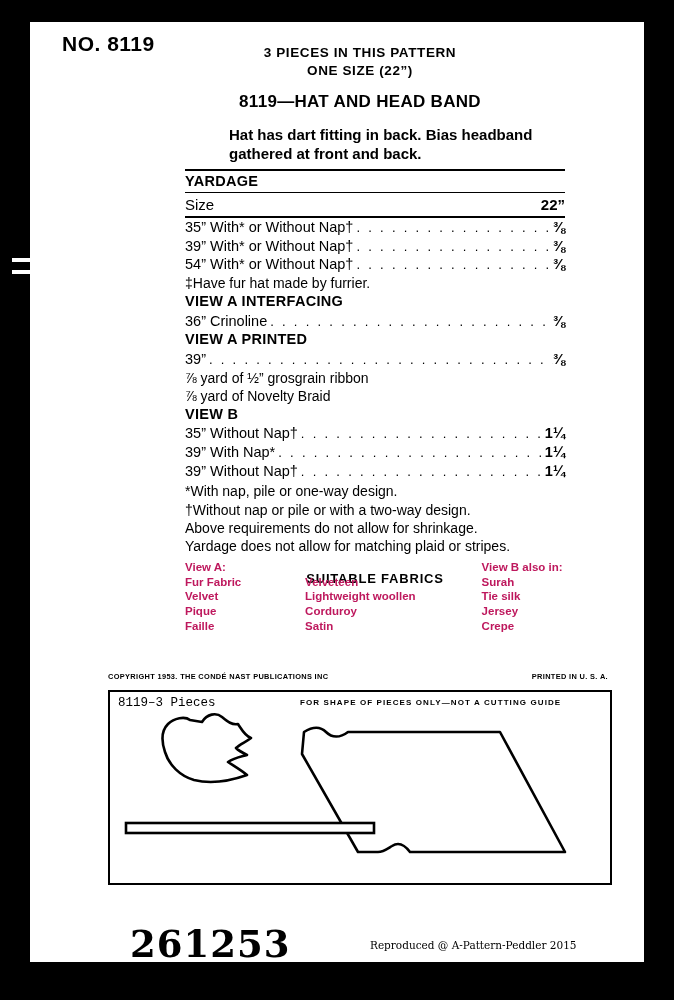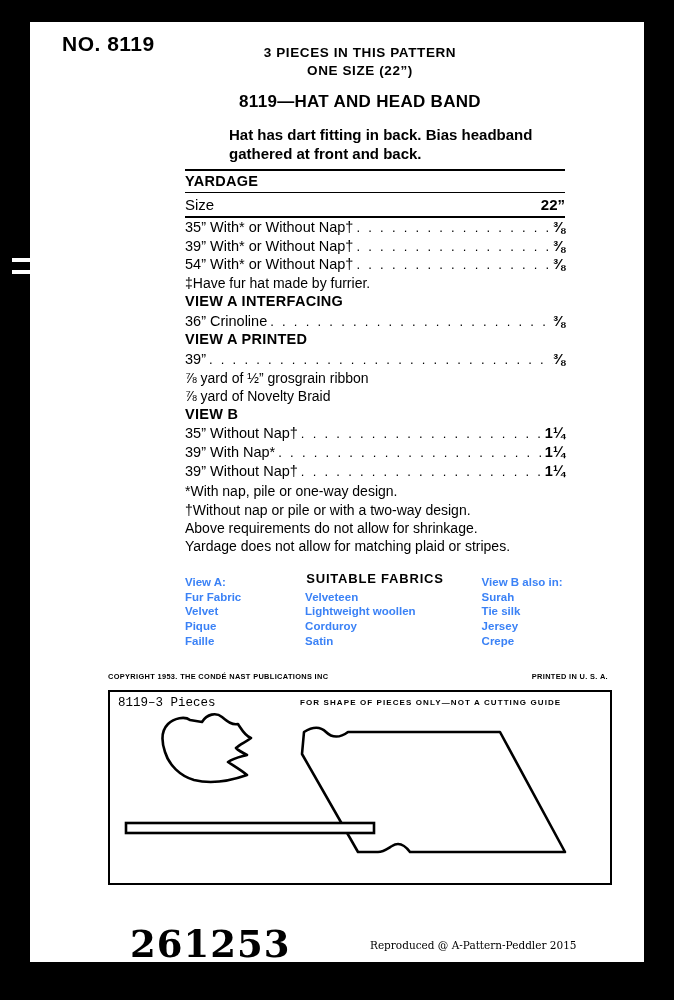--- a/index.html
+++ b/index.html
@@ -36,21 +36,21 @@
 
   .yline{display:flex;align-items:baseline;font-size:14.5px;font-weight:500;line-height:1.28;white-space:nowrap;}
   .yline .lbl{flex:0 0 auto;}
   .yline .dots{flex:1 1 auto;overflow:hidden;letter-spacing:2.3px;font-size:13px;padding:0 3px;white-space:nowrap;}
   .yline .amt{flex:0 0 auto;font-weight:bold;text-align:right;}
 
   .note{font-size:14px;line-height:1.3;font-weight:500;}
 
   
   #fabtitle{position:absolute;left:155px;top:549px;width:380px;text-align:center;font-size:13px;font-weight:bold;letter-spacing:.8px;color:#000;}
-  #fabcols{position:absolute;left:155px;top:553px;width:400px;display:flex;color:#3b82f6;gap:12px;}
+  #fabcols{position:absolute;left:155px;top:538px;width:400px;display:flex;color:#be185d;gap:12px;}
   .fabcol{font-size:11.5px;line-height:1.28;font-weight:bold;}
   .fabcol.c1{width:115px;}
   .fabcol.c2{width:175px;}
   .fabcol.c3{width:110px;}
 
   
   #copyrow{position:absolute;left:78px;top:650px;width:500px;display:flex;justify-content:space-between;
            font-size:7.4px;font-weight:bold;letter-spacing:.35px;color:#000;}
 
   

